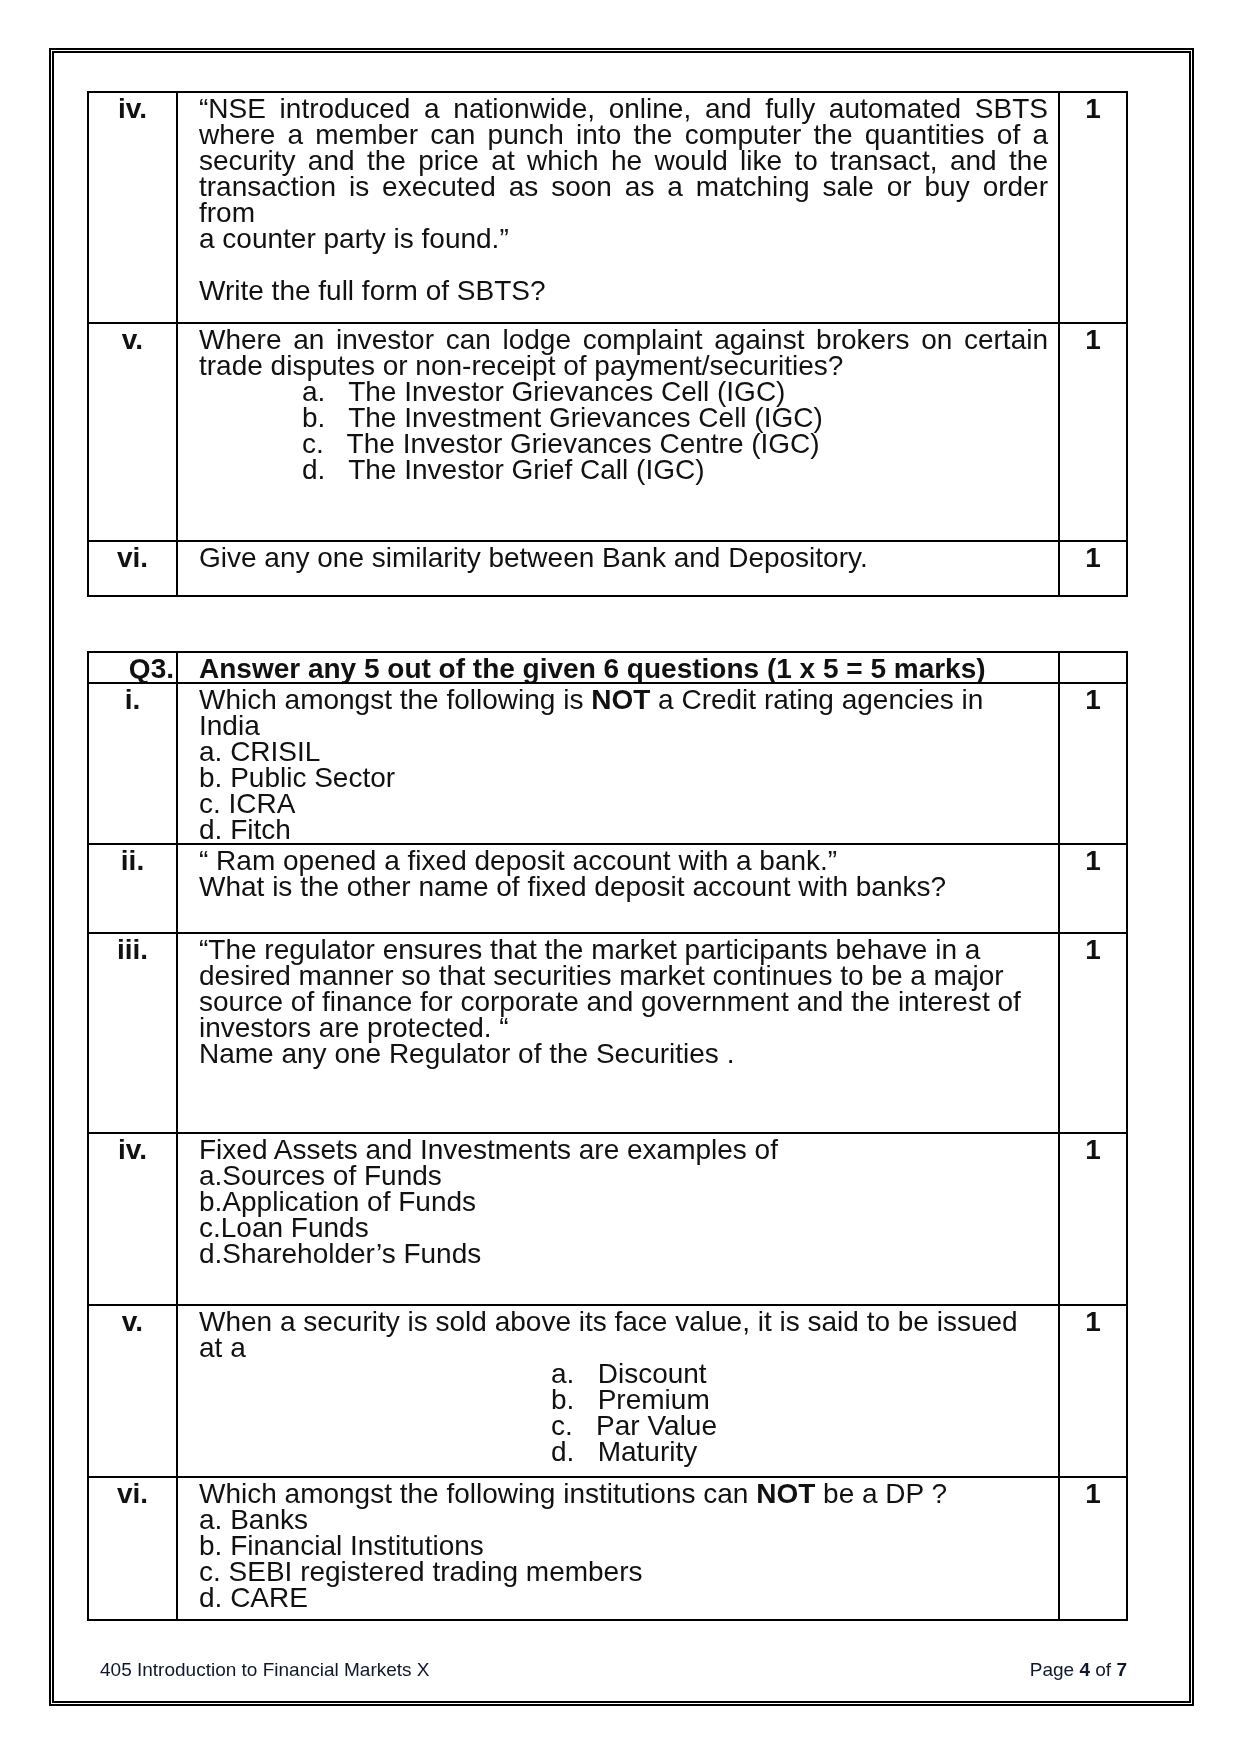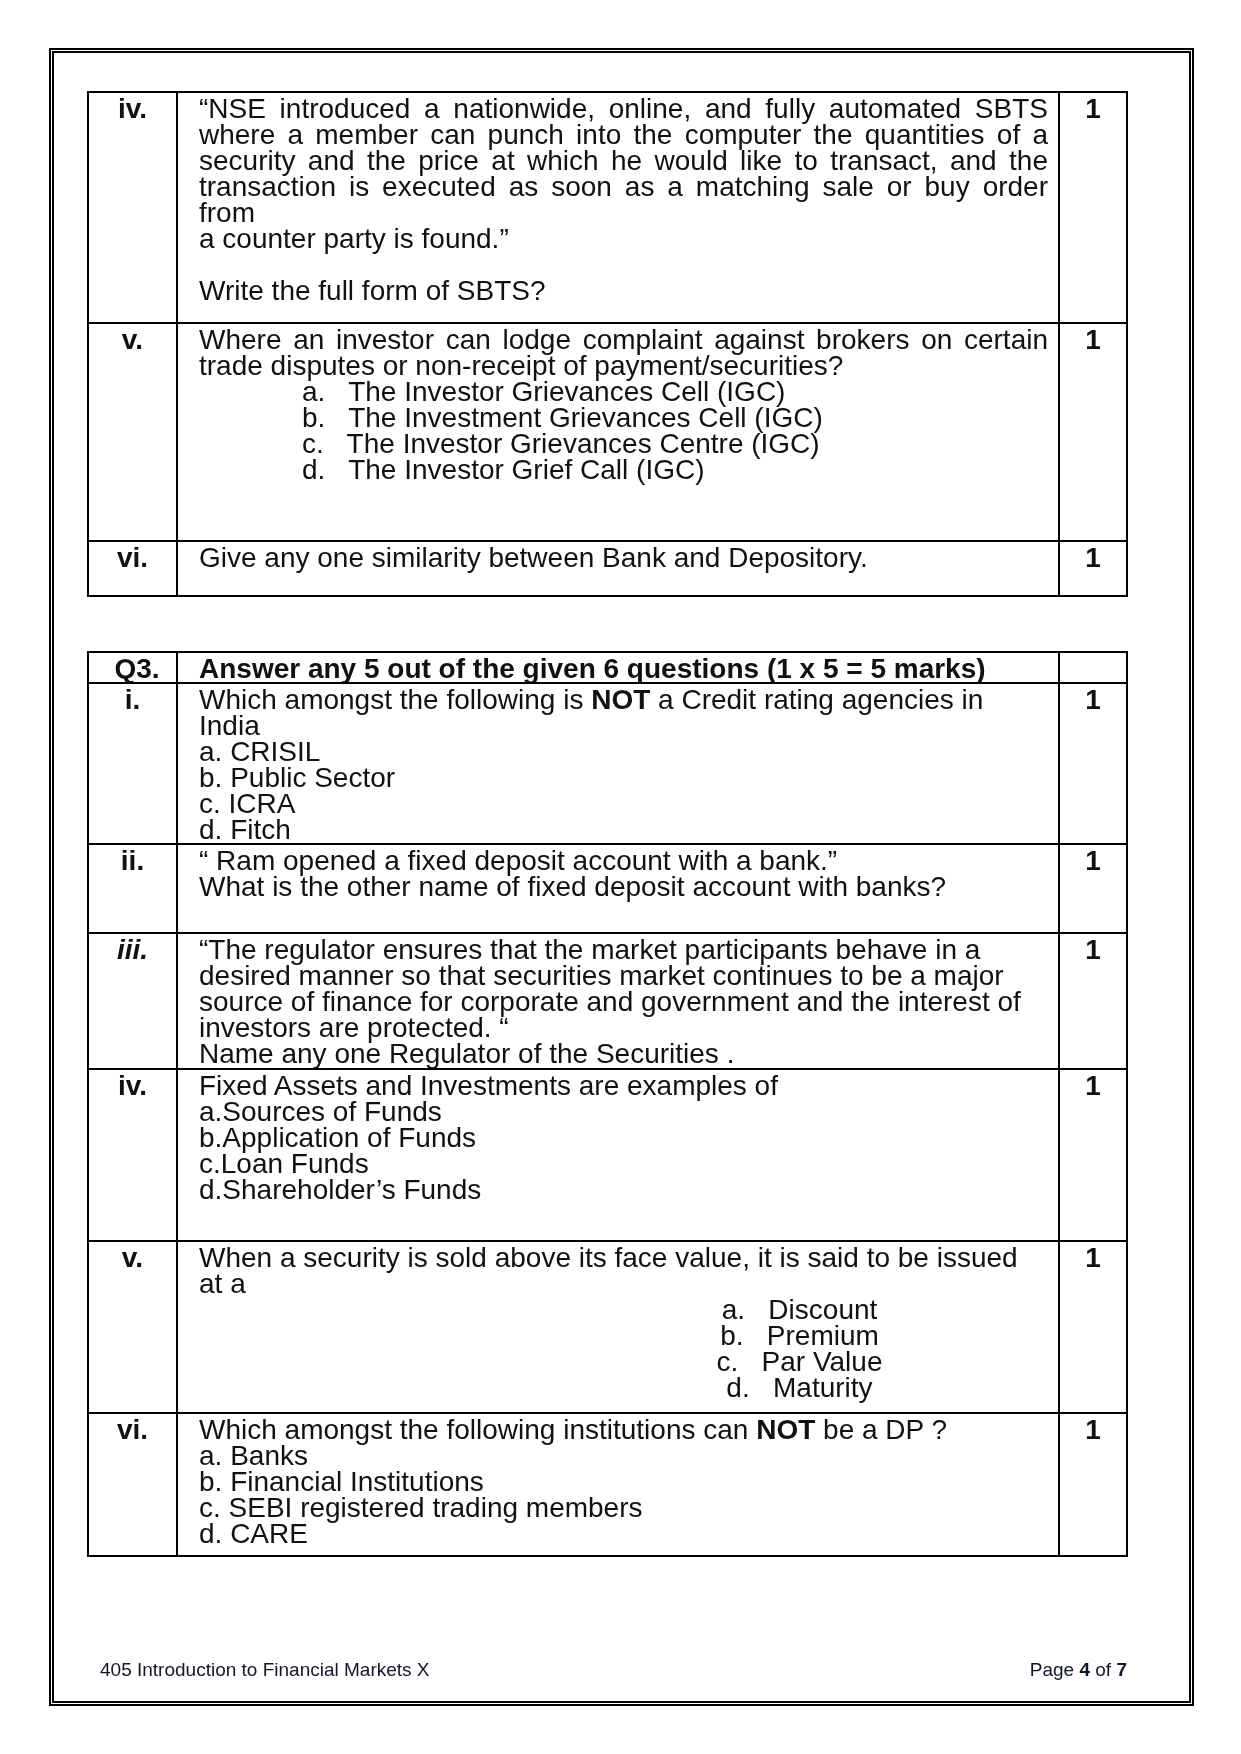--- a/index.html
+++ b/index.html
@@ -13,31 +13,31 @@
     border:5px double #000;box-sizing:border-box;
   }
   table.qtable{
     position:absolute;left:87px;border-collapse:collapse;table-layout:fixed;
     width:1039px;font-size:28px;line-height:26px;
   }
   #table1{top:91px;}
   #table2{top:651px;}
   .qtable td{border:2px solid #000;vertical-align:top;overflow:hidden;}
   .c-label{width:89px;text-align:center;font-weight:bold;padding:3px 2px 0 2px;box-sizing:border-box;}
-  .c-label.left{text-align:center;padding-left:11px;}
+  .c-label.left{text-align:right;padding-left:11px;}
   .c-q{width:882px;padding:3px 10px 0 21px;box-sizing:border-box;}
   .c-marks{width:68px;text-align:center;font-weight:bold;padding:3px 2px 0 2px;box-sizing:border-box;}
   .lines{white-space:pre-wrap;}
   .jblock .jl{text-align:justify;text-align-last:justify;}
   .jblock .jl:last-child{text-align-last:left;}
   .blank-line{height:26px;}
   .b{font-weight:bold;}
   .hdr-title{font-weight:bold;}
   .opt-indent-1{margin-left:103px;}
-  .opt-indent-2{margin-left:352px;text-align:center;}
+  .opt-indent-2{margin-left:352px;}
   .footer{
     position:absolute;left:100px;top:1655px;width:1027px;height:30px;
     display:flex;justify-content:space-between;align-items:center;
     font-size:19px;line-height:26px;color:#0f172a;
   }
 </style>
 </head>
 <body>
 
 <div class="page-frame"></div>
@@ -129,21 +129,21 @@
     </td>
     <td class="c-q">
       <div class="lines">“ Ram opened a fixed deposit account with a bank.”
 What is the other name of fixed deposit account with banks?</div>
     </td>
     <td class="c-marks">
       <span>1</span>
     </td>
   </tr>
   <tr>
-    <td class="c-label" style="height:136px;font-style:italic;">
+    <td class="c-label" style="height:200px;">
       <span>iii.</span>
     </td>
     <td class="c-q">
       <div class="lines">“The regulator ensures that the market participants behave in a
 desired manner so that securities market continues to be a major
 source of finance for corporate and government and the interest of
 investors are protected. “
 Name any one Regulator of the Securities .</div>
     </td>
     <td class="c-marks">

